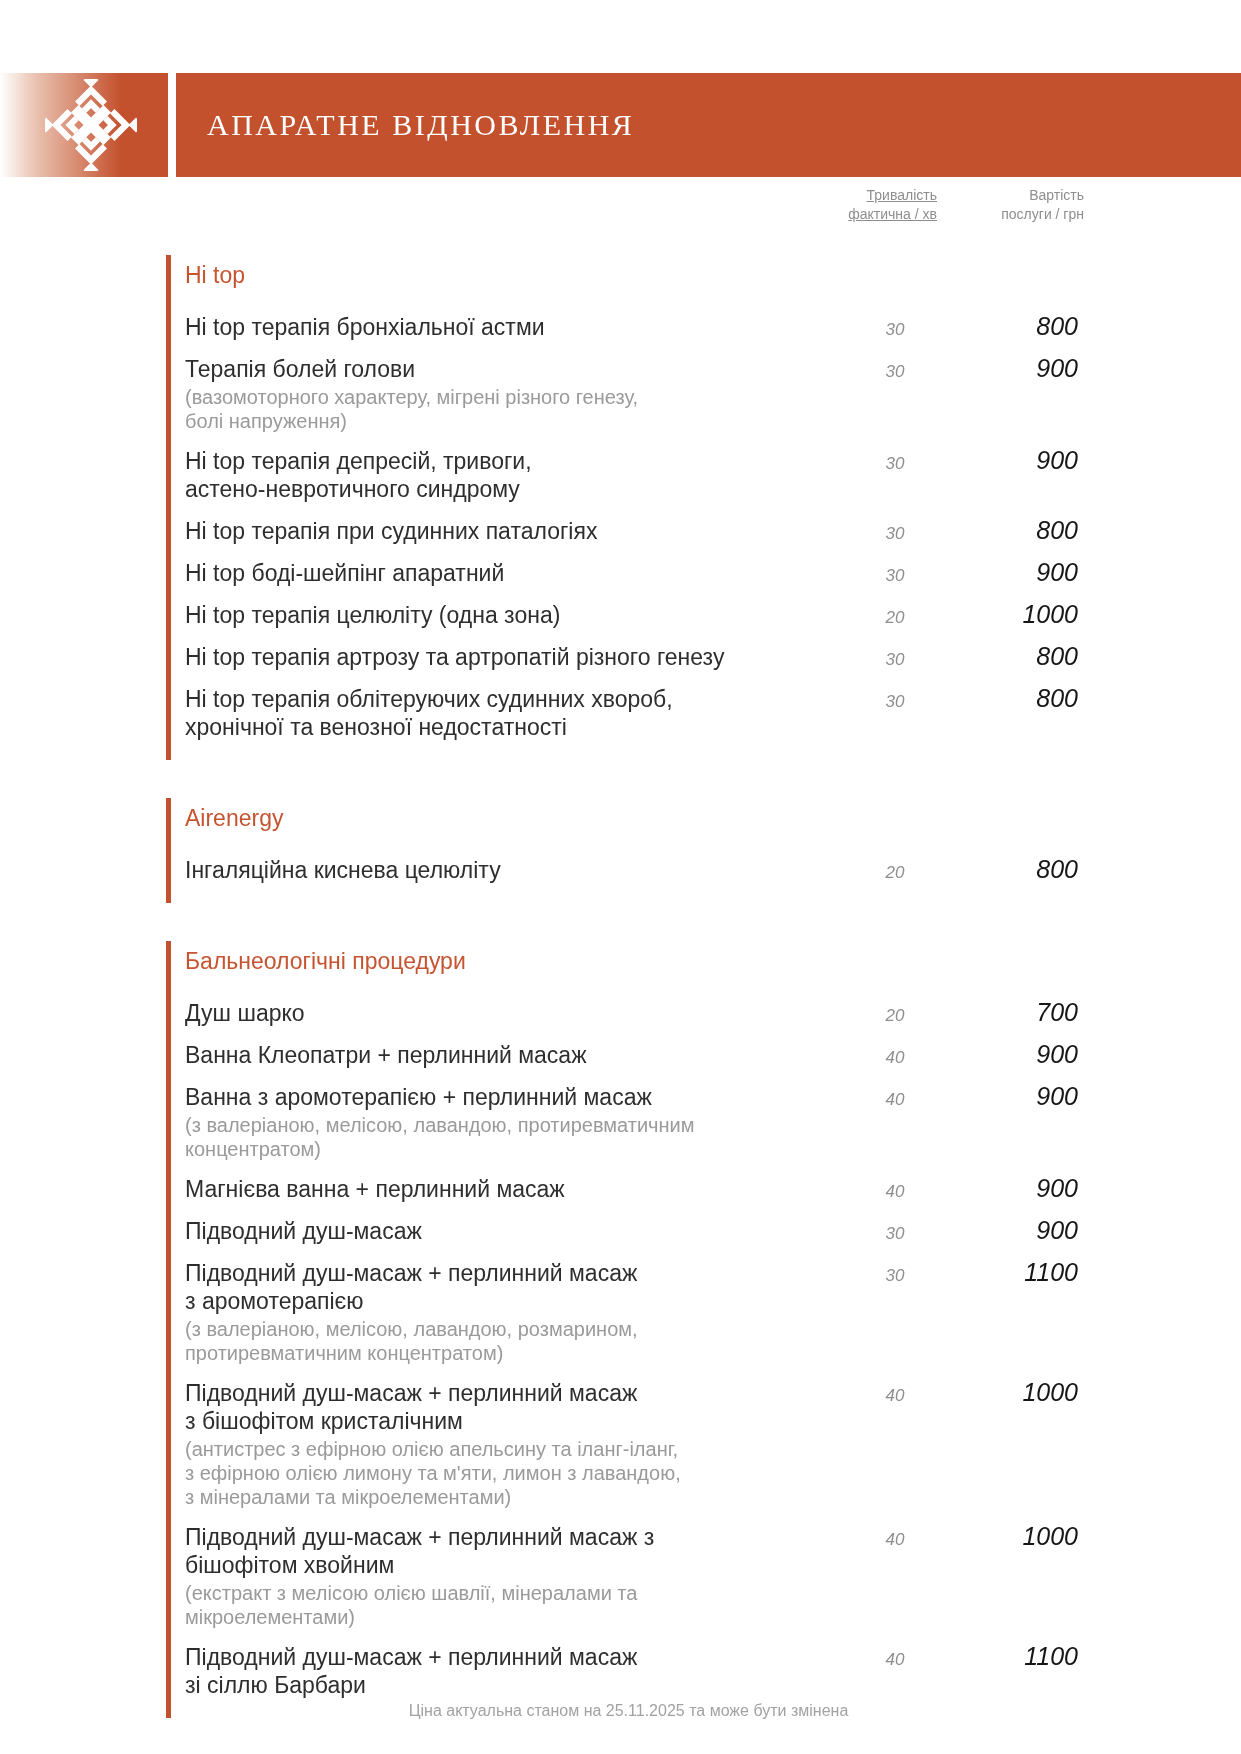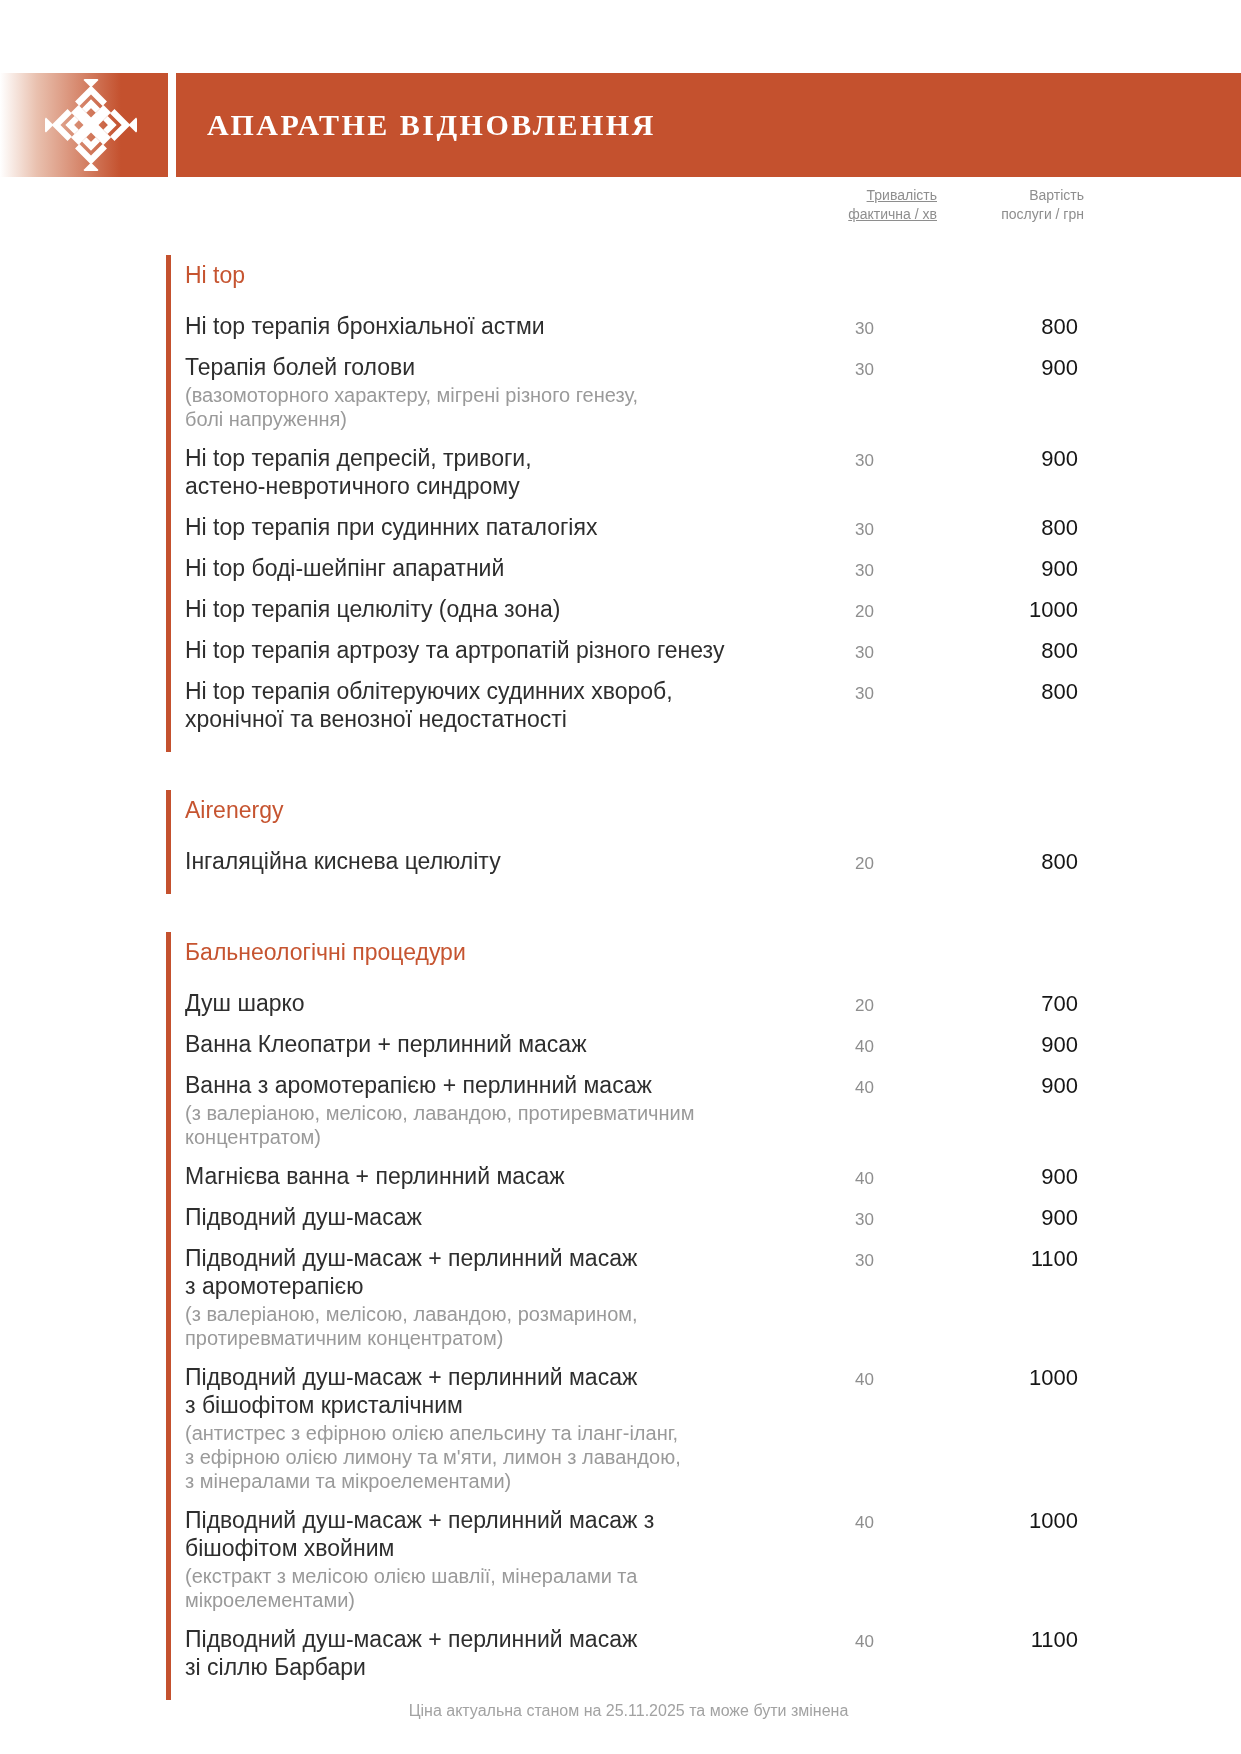--- a/index.html
+++ b/index.html
@@ -31,21 +31,21 @@
   }
   .logo-block svg{display:block;margin-left:14px;}
   .title-band{
     flex:1;margin-left:8px;height:104px;
     background:var(--accent);
     display:flex;align-items:center;
   }
   .page-title{
     color:#ffffff;
     font-family:"Liberation Serif","DejaVu Serif",serif;
-    font-size:30px;letter-spacing:2.5px;font-weight:700;
+    font-size:30px;letter-spacing:2.5px;font-weight:400;
     padding-left:31px;white-space:nowrap;
   }
 
   
   .col-head{
     position:absolute;top:186px;
     color:var(--muted);font-size:14px;line-height:19px;
     text-align:right;white-space:pre-line;
   }
   .col-head.duration{right:304px;text-decoration:underline;}
@@ -73,26 +73,26 @@
   .cell-name{flex:1 1 auto;min-width:0;}
   .svc-name{
     color:var(--name);font-size:23px;line-height:28px;
     white-space:pre-line;
   }
   .svc-sub{
     color:var(--sub);font-size:20px;line-height:24px;
     white-space:pre-line;margin-top:2px;
   }
   .cell-dur{
-    flex:0 0 80px;text-align:left;
-    color:var(--muted);font-size:17px;
+    flex:0 0 80px;text-align:center;
+    color:var(--muted);font-size:17px;font-style:italic;
   }
   .cell-price{
     flex:0 0 143px;text-align:right;
-    color:var(--price);font-size:22px;
+    color:var(--price);font-size:25px;font-style:italic;
   }
 
   
   .footer-note{
     position:absolute;left:0;top:1702px;width:1241px;
     text-align:center;
     color:#A2A2A2;font-size:16px;margin-left:8px;
   }
 </style>
 </head>

